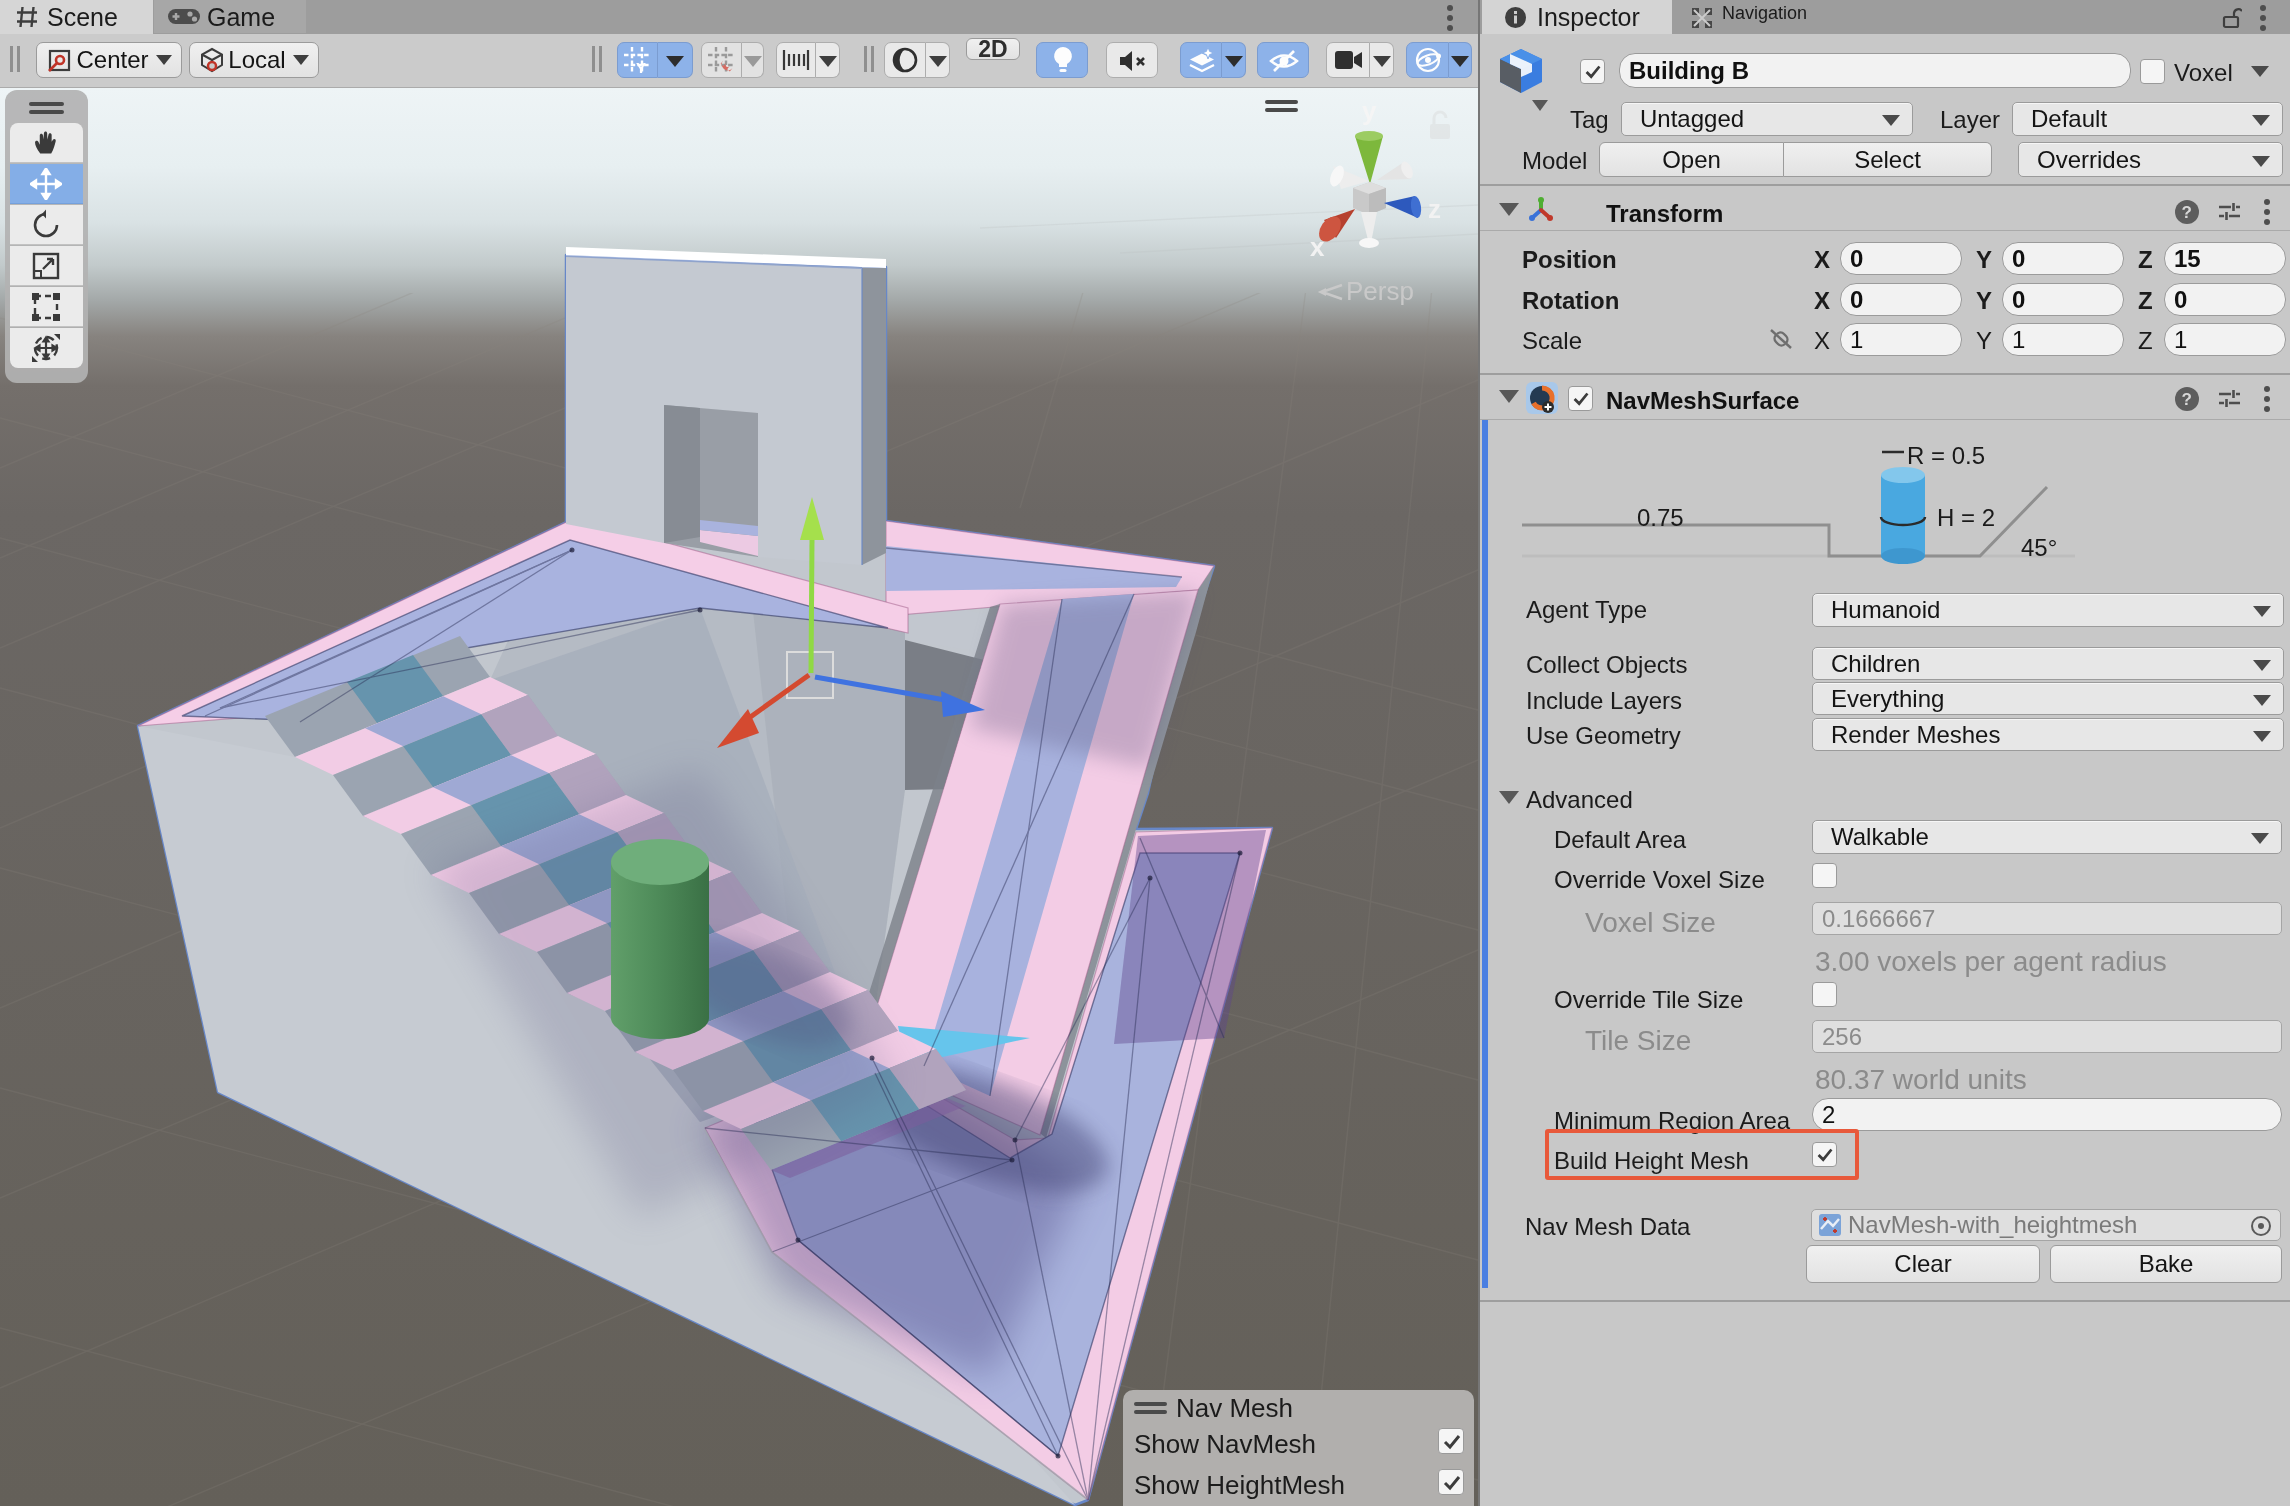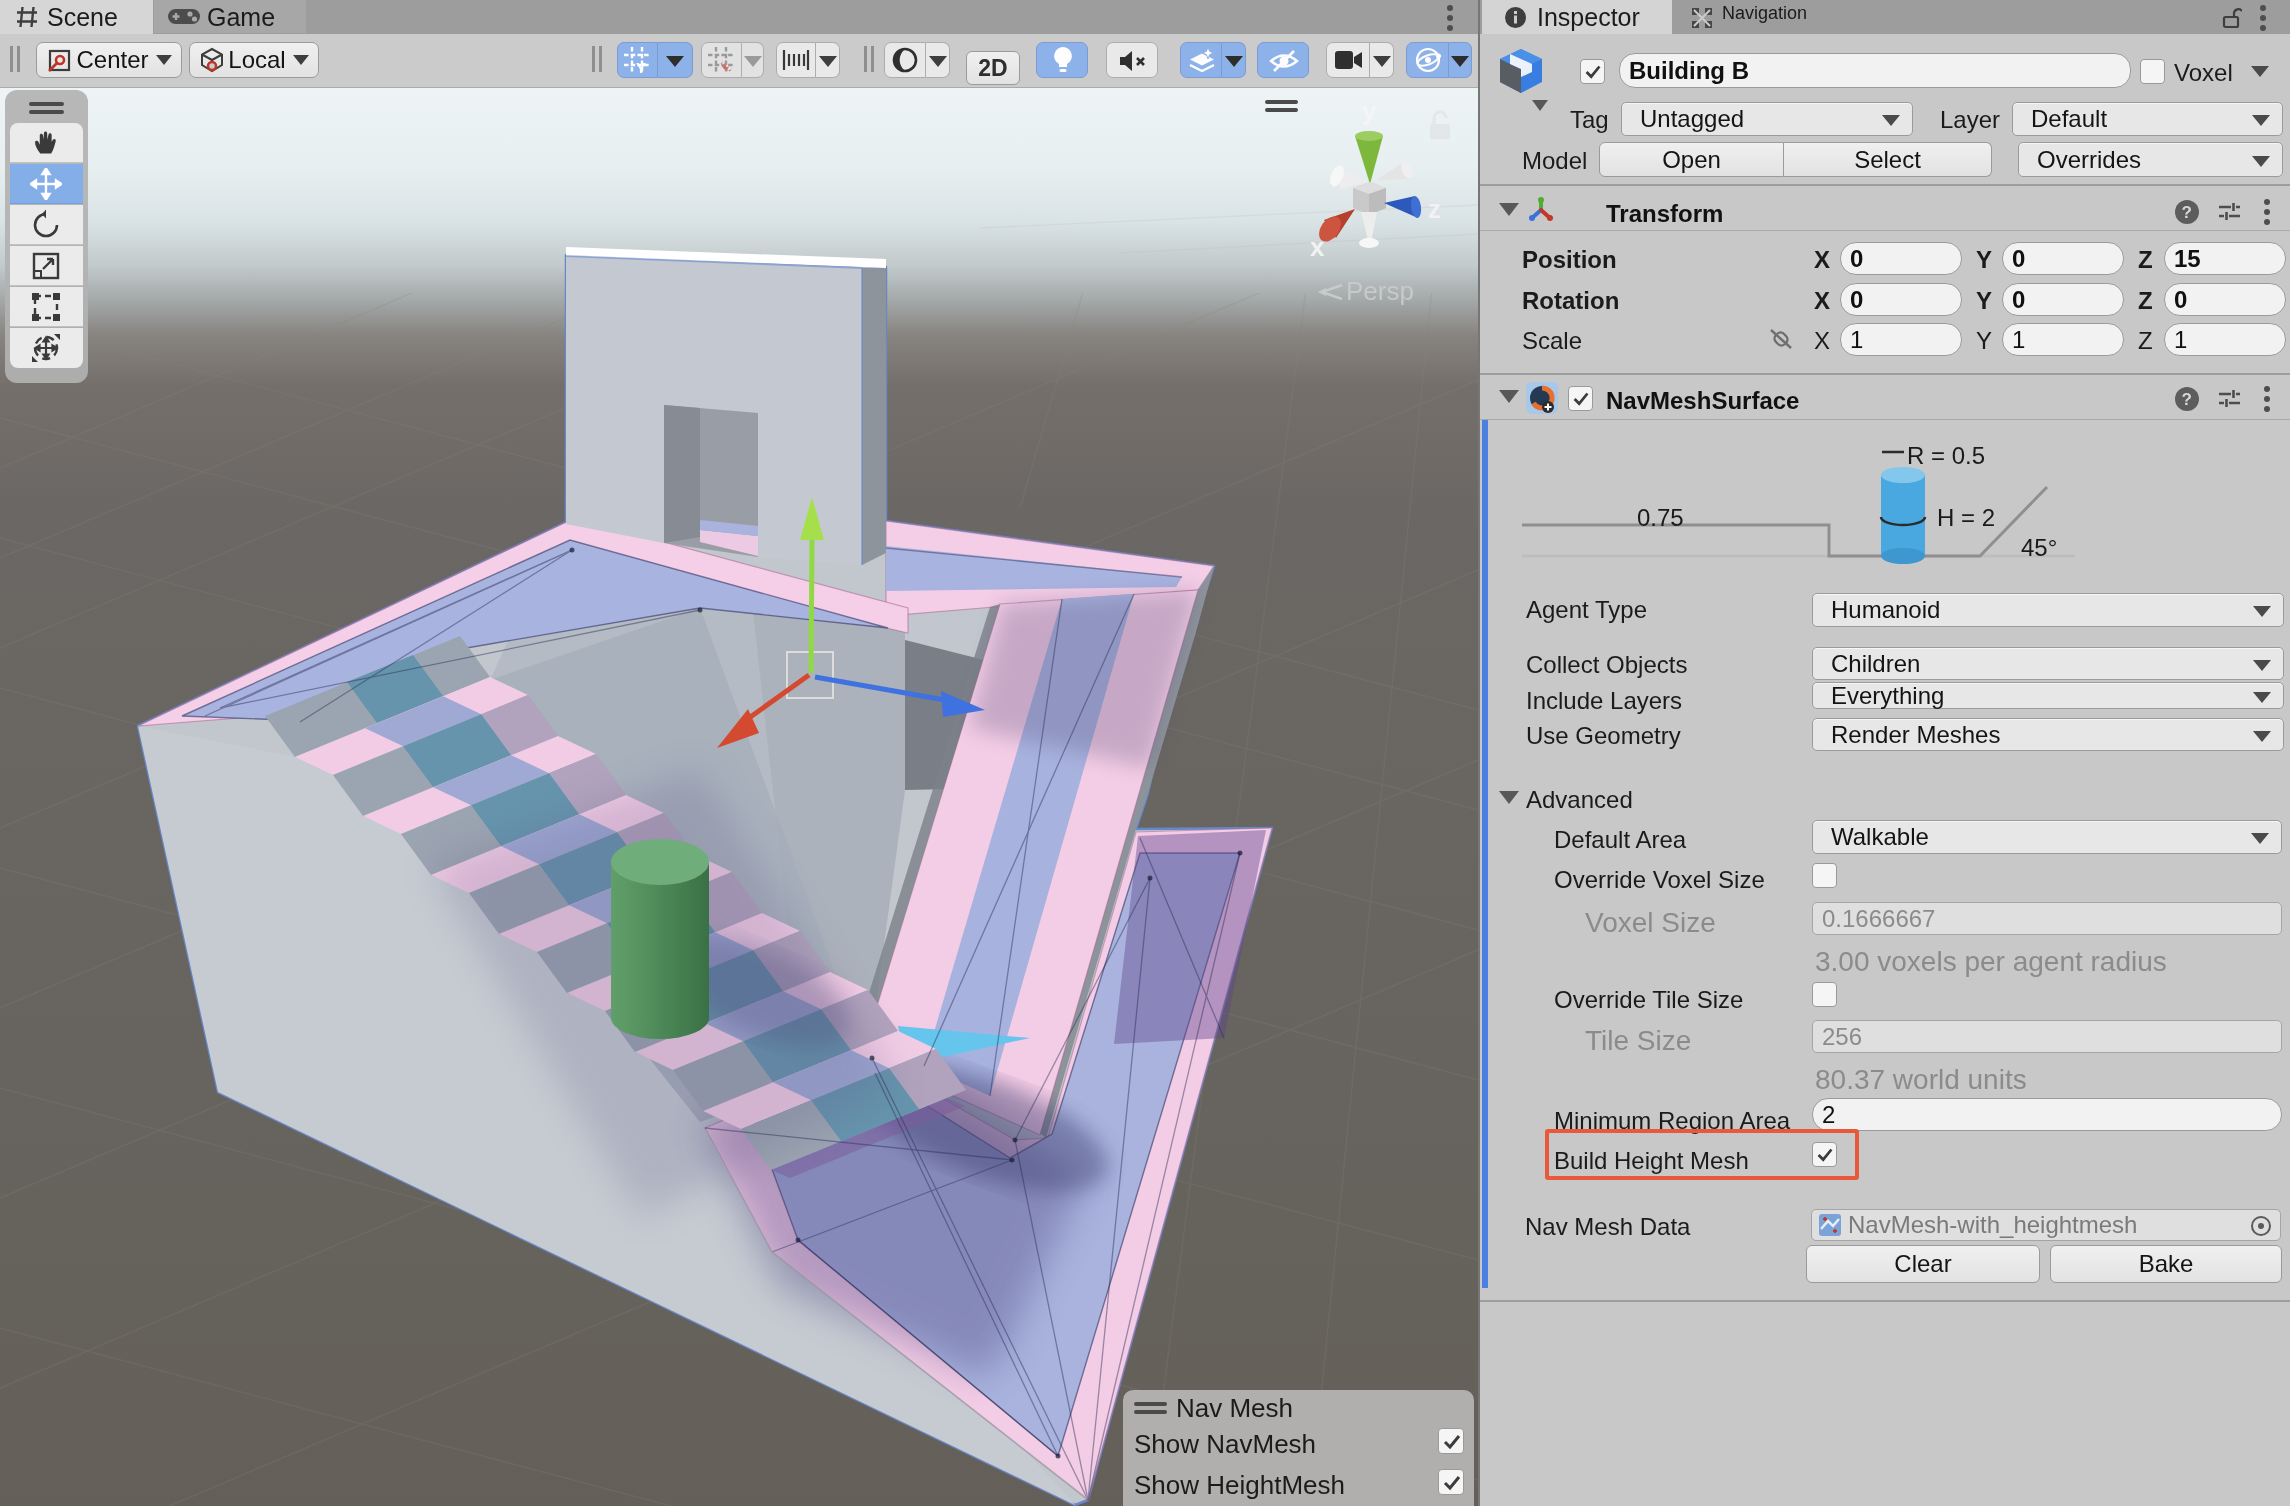--- a/index.html
+++ b/index.html
@@ -289,21 +289,21 @@
     <div class="abs" style="left:884px;top:8px;width:42px;height:36px;background:#e9e9e9;border:1px solid #adadad;border-radius:7px 0 0 7px;">
       <svg width="30" height="30" viewBox="0 0 30 30" style="margin:2px 0 0 5px">
           <circle cx="15" cy="15" r="11" fill="none" stroke="#2f2f2f" stroke-width="2.6"></circle>
           <path d="M15 4 A11 11 0 0 0 15 26 A14 14 0 0 1 15 4" fill="#2f2f2f"></path>
         </svg>
     </div>
     <div class="abs" style="left:926px;top:8px;width:24px;height:36px;background:#e9e9e9;border:1px solid #adadad;border-left:none;border-radius:0 7px 7px 0;">
         <span class="tri" style="left:3px;top:13px;border-top-color:#3e3e3e"></span>
       </div>
 
-    <div class="btn" style="left:966px;top:17px;width:54px;height:34px;">
+    <div class="btn" style="left:966px;top:4px;width:54px;height:22px;">
         <b style="font-size:23px;color:#2e2e2e;">2D</b>
       </div>
 
     <div class="abs" style="left:1036px;top:8px;width:52px;height:36px;background:#8db2e9;border:1px solid #7b9cd0;border-radius:7px;">
       <svg width="24" height="30" viewBox="0 0 24 30" style="margin:3px 0 0 14px">
           <path d="M12 1 A9 9 0 0 1 16 18 L16 21 L8 21 L8 18 A9 9 0 0 1 12 1 Z" fill="#fdfdfd"></path>
           <rect x="8.5" y="23" width="7" height="3" rx="1.5" fill="#fdfdfd"></rect>
         </svg>
     </div>
 
@@ -647,21 +647,21 @@
     <text x="157" y="96" font-size="24" fill="#1a1a1a" font-family="Liberation Sans">0.75</text>
     <text x="457" y="96" font-size="24" fill="#1a1a1a" font-family="Liberation Sans">H = 2</text>
     <text x="541" y="126" font-size="24" fill="#1a1a1a" font-family="Liberation Sans">45°</text>
   </svg>
 
   <div class="lbl" style="left:46px;top:596px;">Agent Type</div>
   <div class="drop" style="left:332px;top:593px;width:472px;height:34px;">Humanoid</div>
   <div class="lbl" style="left:46px;top:651px;">Collect Objects</div>
   <div class="drop" style="left:332px;top:647px;width:472px;height:33px;">Children</div>
   <div class="lbl" style="left:46px;top:687px;">Include Layers</div>
-  <div class="drop" style="left:332px;top:682px;width:472px;height:27px;">Everything</div>
+  <div class="drop" style="left:332px;top:682px;width:472px;height:33px;">Everything</div>
   <div class="lbl" style="left:46px;top:722px;">Use Geometry</div>
   <div class="drop" style="left:332px;top:718px;width:472px;height:33px;">Render Meshes</div>
 
   <span class="fold" style="left:19px;top:791px;"></span>
   <div class="lbl" style="left:46px;top:786px;">Advanced</div>
 
   <div class="lbl" style="left:74px;top:826px;">Default Area</div>
   <div class="drop" style="left:332px;top:820px;width:470px;height:34px;">Walkable</div>
   <div class="lbl" style="left:74px;top:866px;">Override Voxel Size</div>
   <div class="chk" style="left:332px;top:863px;"></div>

